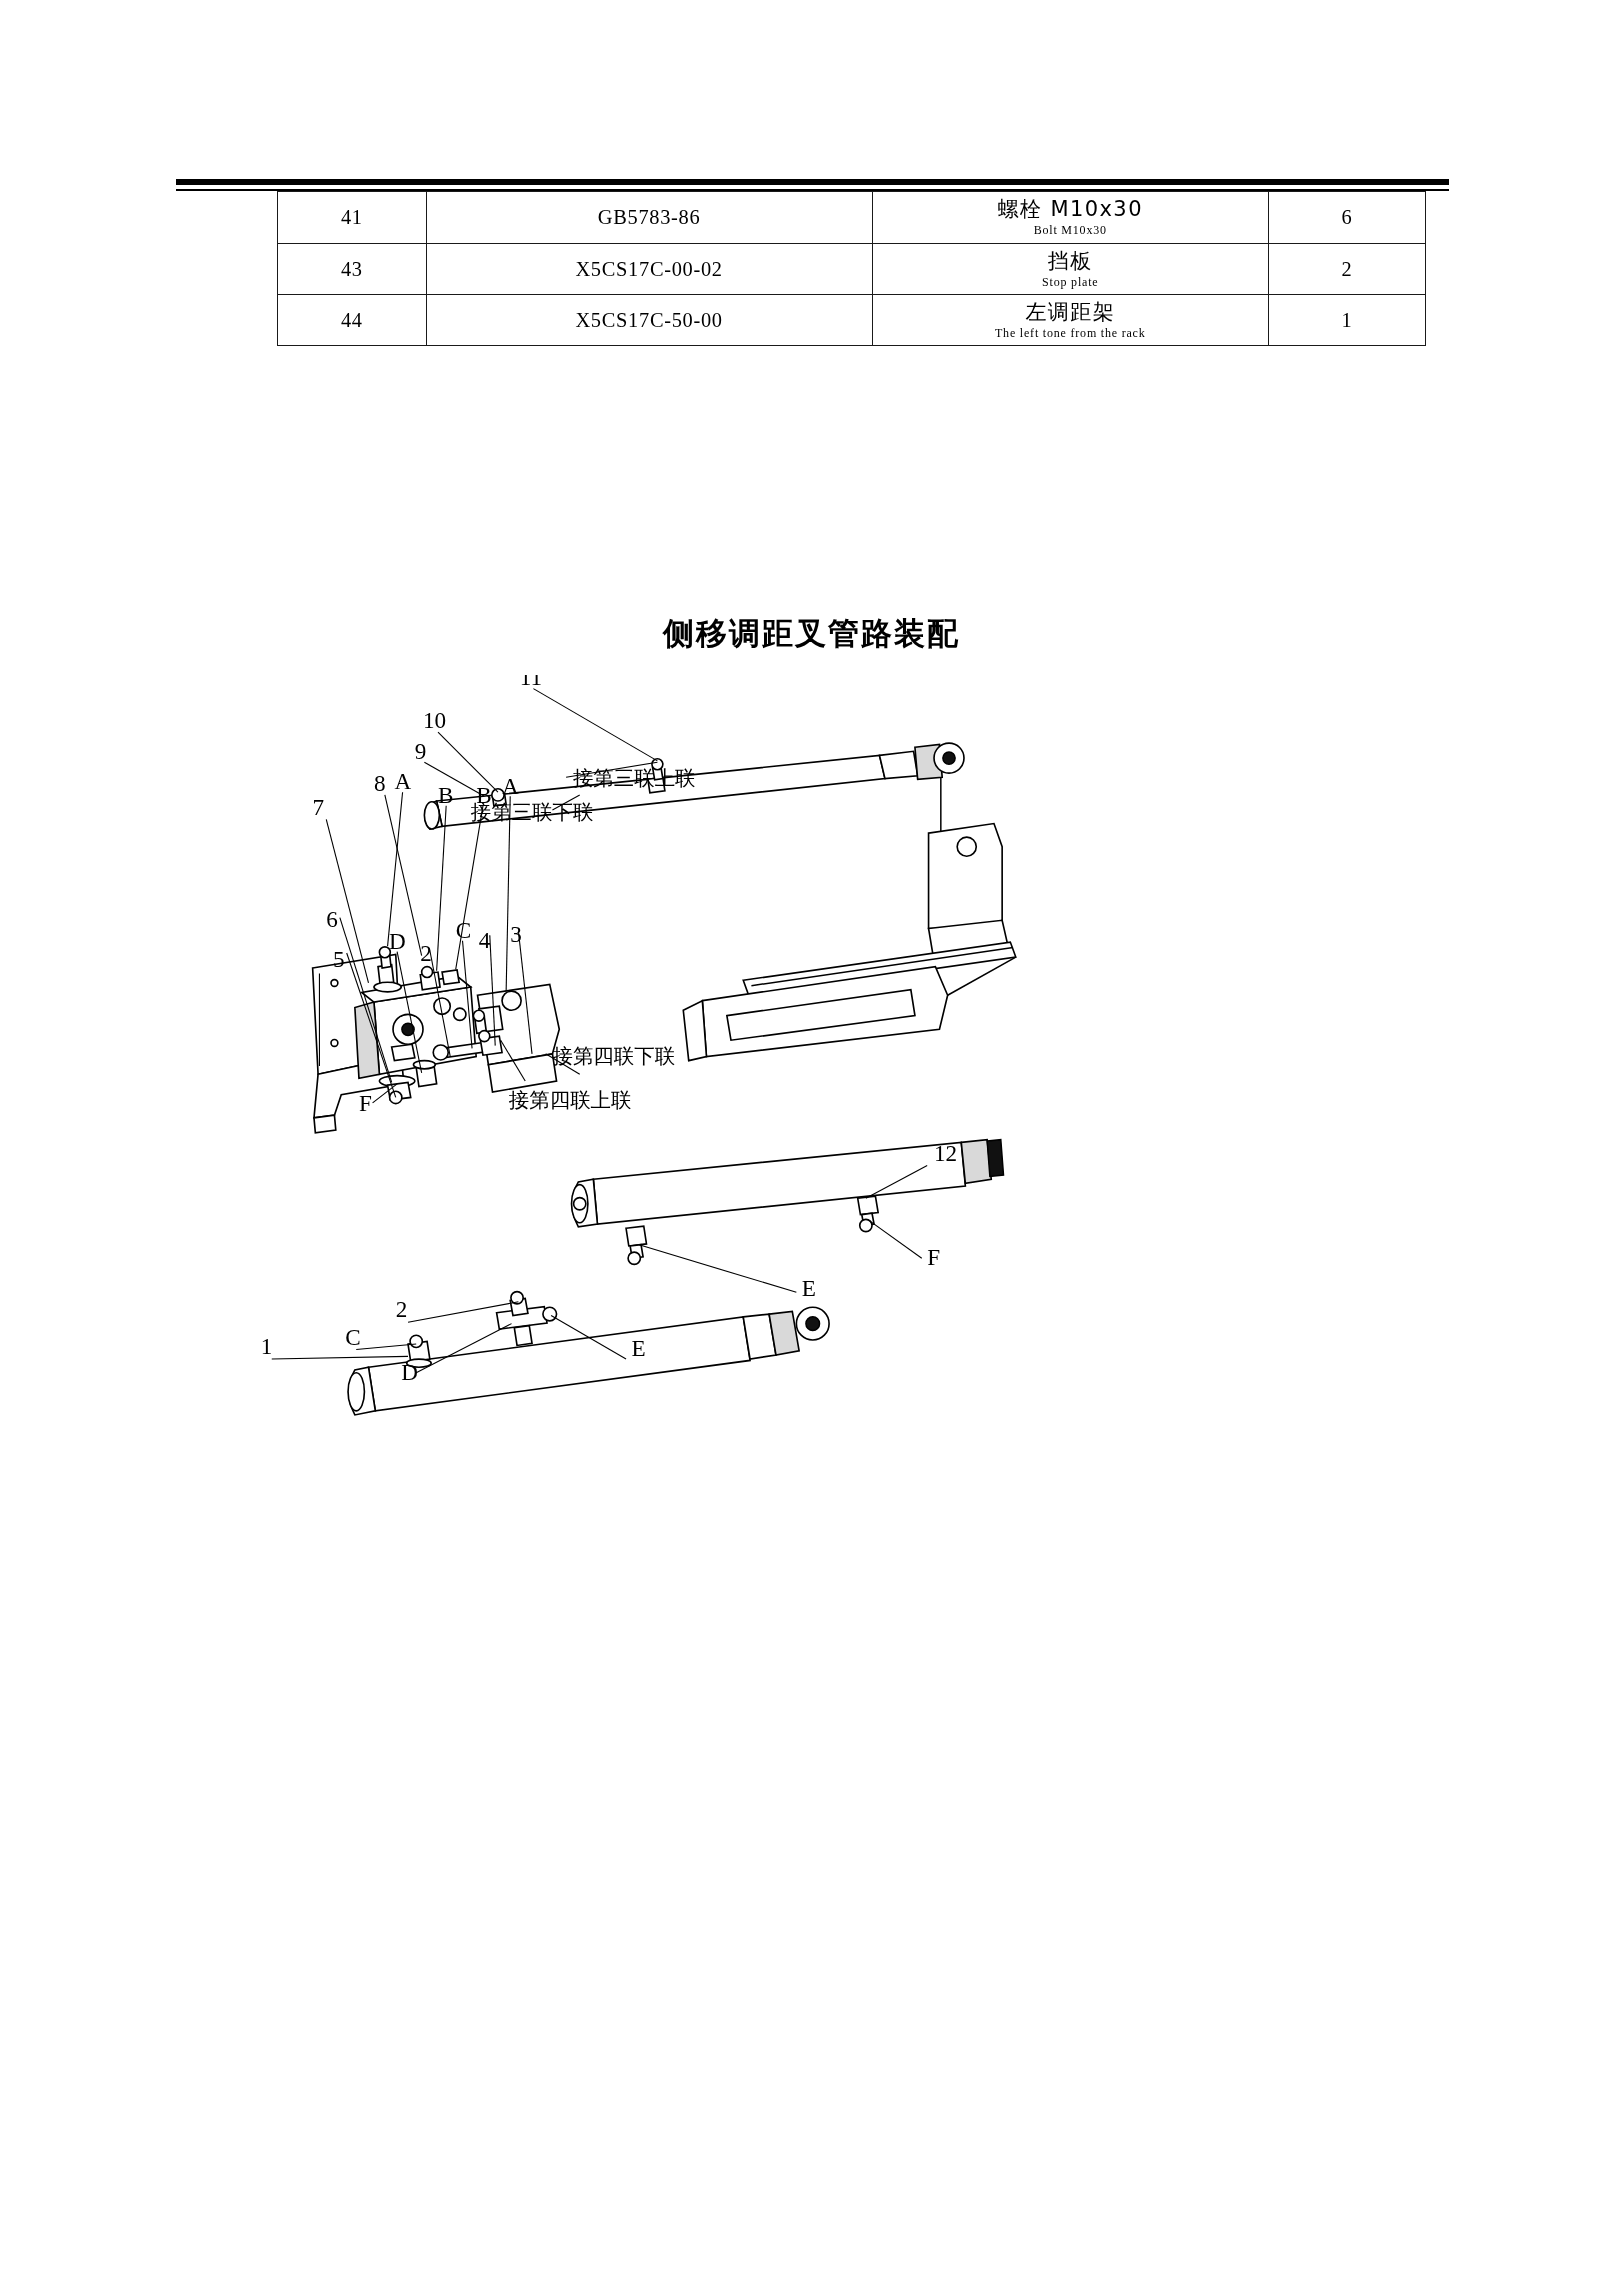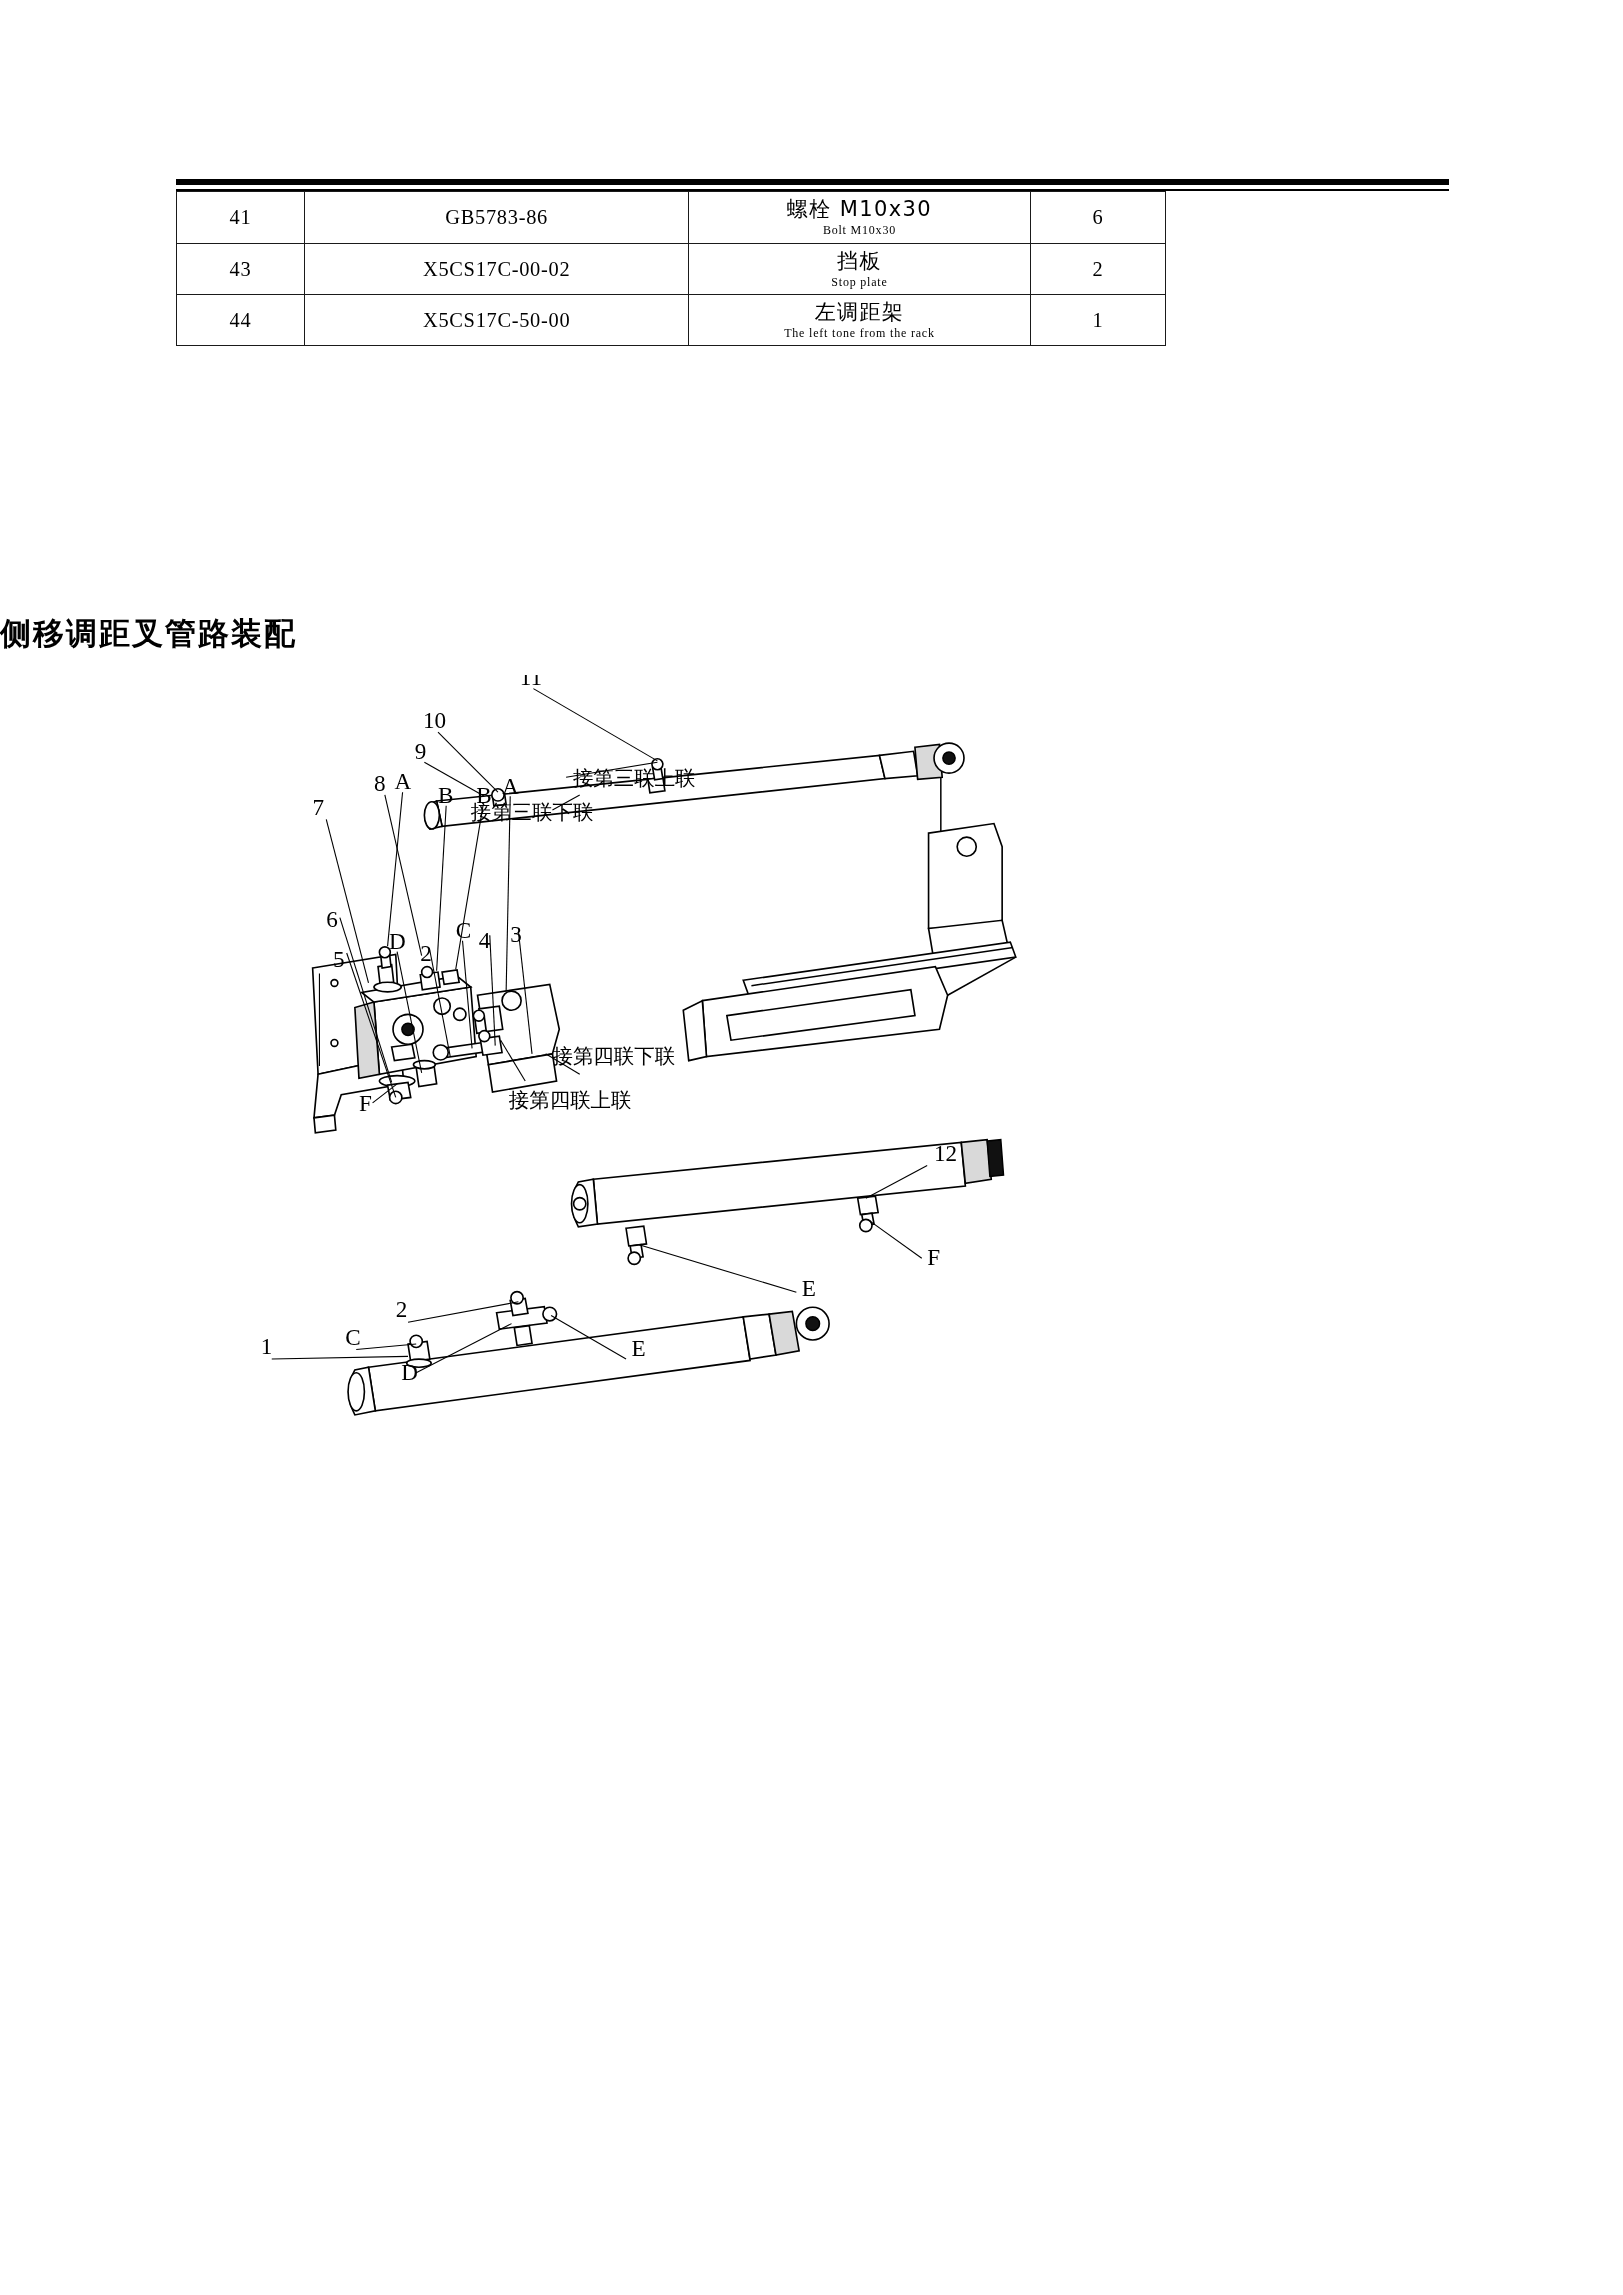--- a/index.html
+++ b/index.html
@@ -30,21 +30,22 @@
     margin-bottom: 4.1px;
   }
   .rule-thin {
     height: 2px;
     background: #000;
     width: 1273px;
     margin-bottom: 0px;
   }
   table.parts {
     border-collapse: collapse;
-    width: 990px;
+    width: 1149px;
+    margin-left: 101px;
     table-layout: fixed;
   }
   table.parts td {
     border: 1.4px solid #1a1a1a;
     text-align: center;
     vertical-align: middle;
     padding: 4.1px 2.7px;
     font-family: "Liberation Serif", serif;
     font-size: 20.4px;
     line-height: 1.28;
@@ -66,20 +67,21 @@
     font-size: 12px;
     letter-spacing: 0.8px;
   }
 
   
   #figure-title {
     position: absolute;
     top: 613px;
     left: 0;
     width: 1623px;
+    text-align: center;
     font-family: "DejaVu Sans", sans-serif;
     font-weight: bold;
     font-size: 31px;
     letter-spacing: 2px;
   }
 
   
   #drawing {
     position: absolute;
     left: 225px;

